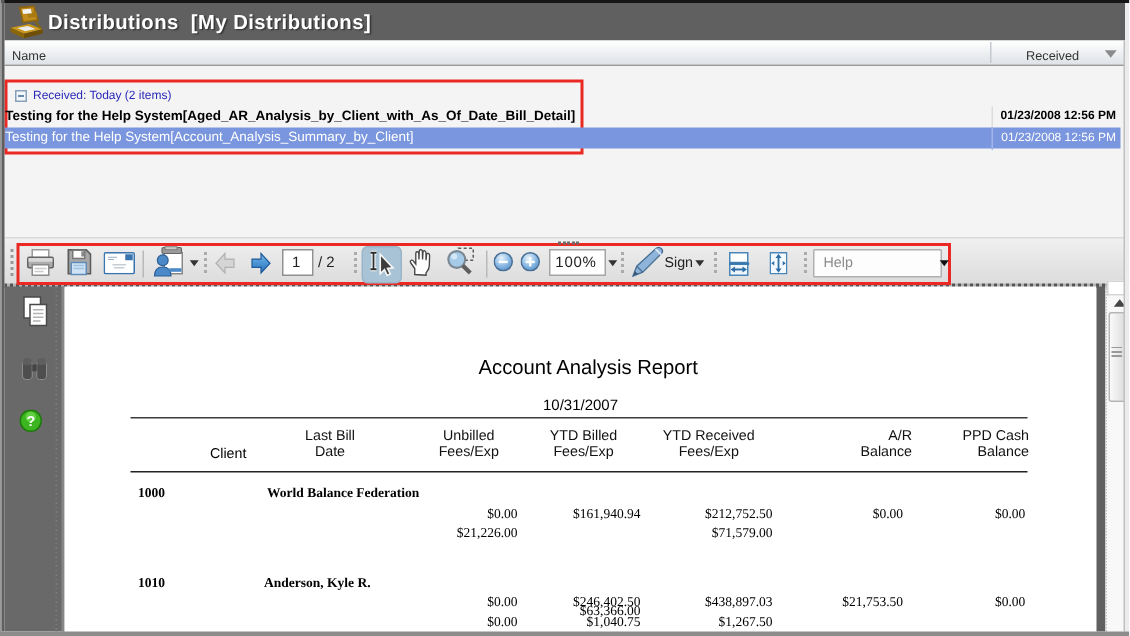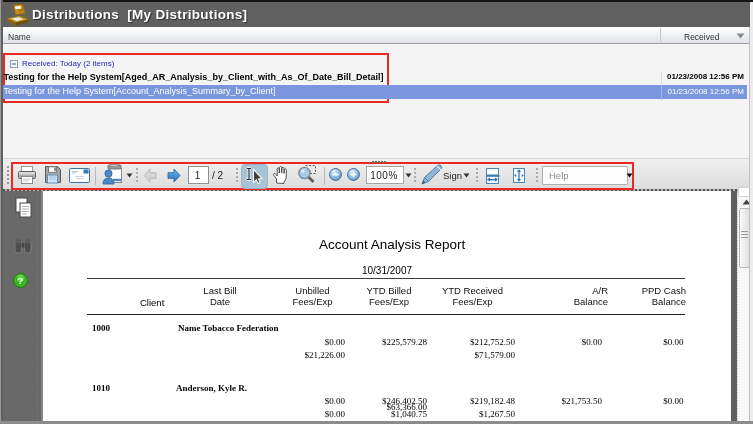--- a/index.html
+++ b/index.html
@@ -275,35 +275,35 @@
 
   <div class="abs doc" style="left:99px;top:296.5px;font-size:9.5px;margin-left:41px;">Client</div>
   <div class="abs doc hdr2" style="left:170px;top:285px;width:100px;">Last Bill<br>Date</div>
   <div class="abs doc hdr2" style="left:262.5px;top:285px;width:100px;">Unbilled<br>Fees/Exp</div>
   <div class="abs doc hdr2" style="left:339px;top:285px;width:100px;">YTD Billed<br>Fees/Exp</div>
   <div class="abs doc hdr2" style="left:422.5px;top:285px;width:100px;">YTD Received<br>Fees/Exp</div>
   <div class="abs doc hdr2" style="left:508px;top:285px;width:100px;text-align:right;">A/R<br>Balance</div>
   <div class="abs doc hdr2" style="left:586px;top:285px;width:100px;text-align:right;">PPD Cash<br>Balance</div>
 
   <div class="abs doc ser" style="left:92px;top:322.5px;font-size:9px;font-weight:bold;">1000</div>
-  <div class="abs doc ser" style="left:178px;top:322.5px;font-size:9px;font-weight:bold;">Name Tobacco Federation</div>
+  <div class="abs doc ser" style="left:178px;top:322.5px;font-size:9px;font-weight:bold;">World Balance Federation</div>
   <div class="abs doc ser m" style="left:245px;top:337.5px;">$0.00</div>
-  <div class="abs doc ser m" style="left:327px;top:337.5px;">$225,579.28</div>
+  <div class="abs doc ser m" style="left:327px;top:337.5px;">$161,940.94</div>
   <div class="abs doc ser m" style="left:415px;top:337.5px;text-align:right;">$212,752.50</div>
   <div class="abs doc ser m" style="left:502px;top:337.5px;">$0.00</div>
   <div class="abs doc ser m" style="left:583.5px;top:337.5px;">$0.00</div>
   <div class="abs doc ser m" style="left:245px;top:351px;">$21,226.00</div>
   <div class="abs doc ser m" style="left:327px;top:355px;margin-top:48px;">$63,366.00</div>
   <div class="abs doc ser m" style="left:415px;top:351px;">$71,579.00</div>
 
   <div class="abs doc ser" style="left:92px;top:382.5px;font-size:9px;font-weight:bold;">1010</div>
   <div class="abs doc ser" style="left:176px;top:382.5px;font-size:9px;font-weight:bold;text-align:center;">Anderson, Kyle R.</div>
   <div class="abs doc ser m" style="left:245px;top:397px;">$0.00</div>
   <div class="abs doc ser m" style="left:327px;top:397px;">$246,402.50</div>
-  <div class="abs doc ser m" style="left:415px;top:397px;">$219,182.48</div>
+  <div class="abs doc ser m" style="left:415px;top:397px;">$438,897.03</div>
   <div class="abs doc ser m" style="left:502px;top:397px;">$21,753.50</div>
   <div class="abs doc ser m" style="left:583.5px;top:397px;">$0.00</div>
   <div class="abs doc ser m" style="left:245px;top:410px;">$0.00</div>
   <div class="abs doc ser m" style="left:327px;top:410px;">$1,040.75</div>
   <div class="abs doc ser m" style="left:415px;top:410px;">$1,267.50</div>
 
   <div class="abs" id="bleft"></div>
   <div class="abs" id="bleft2"></div>
   <div class="abs" id="bright"></div>
   <div class="abs" id="bright2"></div>

